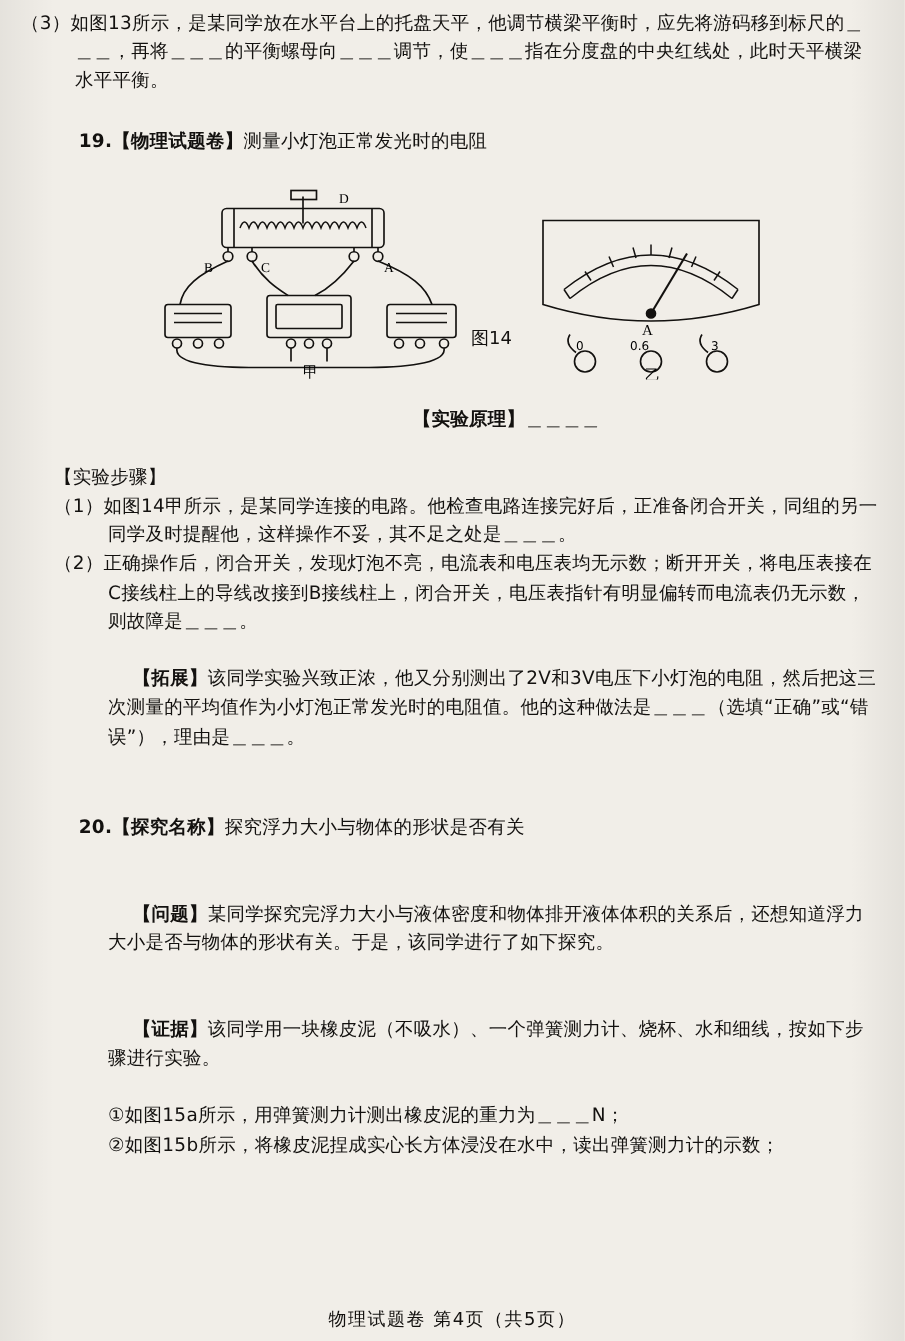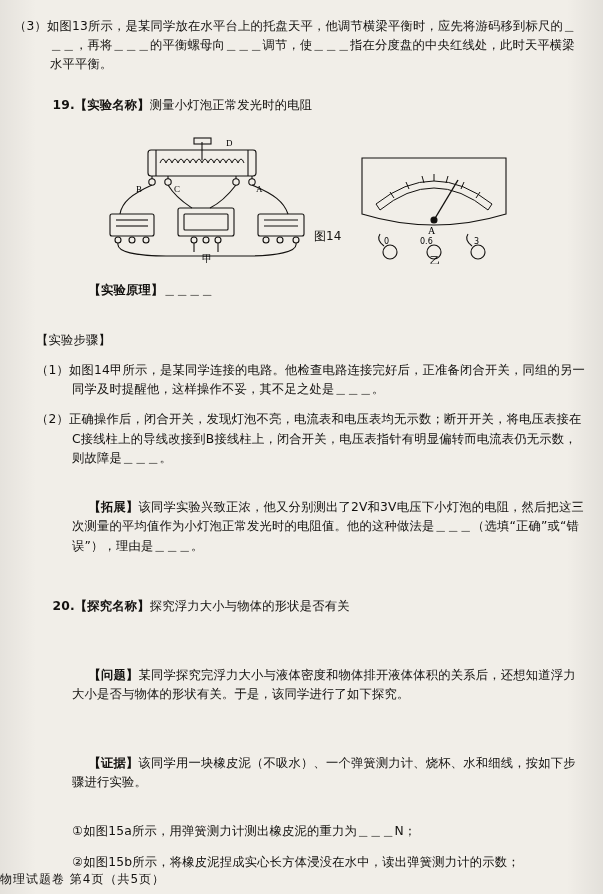--- a/index.html
+++ b/index.html
@@ -17,49 +17,49 @@
     box-sizing:border-box;
     background:
       linear-gradient(90deg, rgba(0,0,0,0.05) 0%, rgba(0,0,0,0) 6%, rgba(0,0,0,0) 94%, rgba(0,0,0,0.06) 100%),
       #f1eee8;
   }
   .line{
     font-size:12.3px;
     line-height:19.2px;
     letter-spacing:0.2px;
     white-space:pre-wrap;
-    margin-top:11px;
   }
   .hang{padding-left:22px;text-indent:-22px;}
   .hang2{padding-left:36px;text-indent:-36px;}
   .hang3{padding-left:48px;text-indent:-48px;}
   .bold{font-weight:bold;}
   
   .fig14wrap{
     position:relative;
     height:132px;
     margin-top:2px;
   }
   .svgbox{position:absolute;}
   .footer{
     position:absolute;
     bottom:6px;left:0;right:0;
+    text-align:center;
     font-size:12px;
     letter-spacing:1px;
   }
 </style>
 </head>
 <body>
 
 <div class="page">
 
   <div class="line hang2">（3）如图13所示，是某同学放在水平台上的托盘天平，他调节横梁平衡时，应先将游码移到标尺的＿＿＿，再将＿＿＿的平衡螺母向＿＿＿调节，使＿＿＿指在分度盘的中央红线处，此时天平横梁水平平衡。</div>
 
   <div class="line hang" style="margin-top:2px;">
-    <span class="bold">19.</span><span class="bold">【实验名称】</span><span>测量小灯泡正常发光时的电阻</span>
+    <span class="bold">19.</span><span class="bold">【物理试题卷】</span><span>测量小灯泡正常发光时的电阻</span>
   </div>
 
   <div class="fig14wrap">
 
     <svg class="svgbox" style="left:92px;top:0;" width="210" height="128" viewBox="0 0 210 128">
       <g stroke="#13110f" fill="none" stroke-width="1.1">
 
         <rect x="42" y="14" width="108" height="26" rx="3"></rect>
         <line x1="50" y1="14" x2="50" y2="40"></line>
         <line x1="142" y1="14" x2="142" y2="40"></line>
@@ -153,21 +153,21 @@
       </g>
       <text x="30" y="104" font-size="8">0</text>
       <text x="66" y="104" font-size="8">0.6</text>
       <text x="120" y="104" font-size="8">3</text>
       <text x="76" y="124" font-size="10">乙</text>
     </svg>
 
     <div style="position:absolute;left:300px;top:92px;font-size:12px;">图14</div>
   </div>
 
-  <div class="line hang3" style="padding-left:58px;text-indent:-36px;margin-top:-6px;">
+  <div class="line hang3" style="padding-left:58px;text-indent:-36px;margin-top:-6px;text-align:center;">
     <span class="bold">【实验原理】</span><span>＿＿＿＿</span>
   </div>
   <div class="line" style="padding-left:22px;">【实验步骤】</div>
   <div class="line hang3" style="padding-left:58px;text-indent:-36px;">（1）如图14甲所示，是某同学连接的电路。他检查电路连接完好后，正准备闭合开关，同组的另一同学及时提醒他，这样操作不妥，其不足之处是＿＿＿。</div>
   <div class="line hang3" style="padding-left:58px;text-indent:-36px;">（2）正确操作后，闭合开关，发现灯泡不亮，电流表和电压表均无示数；断开开关，将电压表接在C接线柱上的导线改接到B接线柱上，闭合开关，电压表指针有明显偏转而电流表仍无示数，则故障是＿＿＿。</div>
   <div class="line hang3" style="padding-left:58px;text-indent:-36px;">
     <span class="bold">【拓展】</span><span>该同学实验兴致正浓，他又分别测出了2V和3V电压下小灯泡的电阻，然后把这三次测量的平均值作为小灯泡正常发光时的电阻值。他的这种做法是＿＿＿（选填“正确”或“错误”），理由是＿＿＿。</span>
   </div>
 
   <div class="line hang" style="margin-top:3px;">

